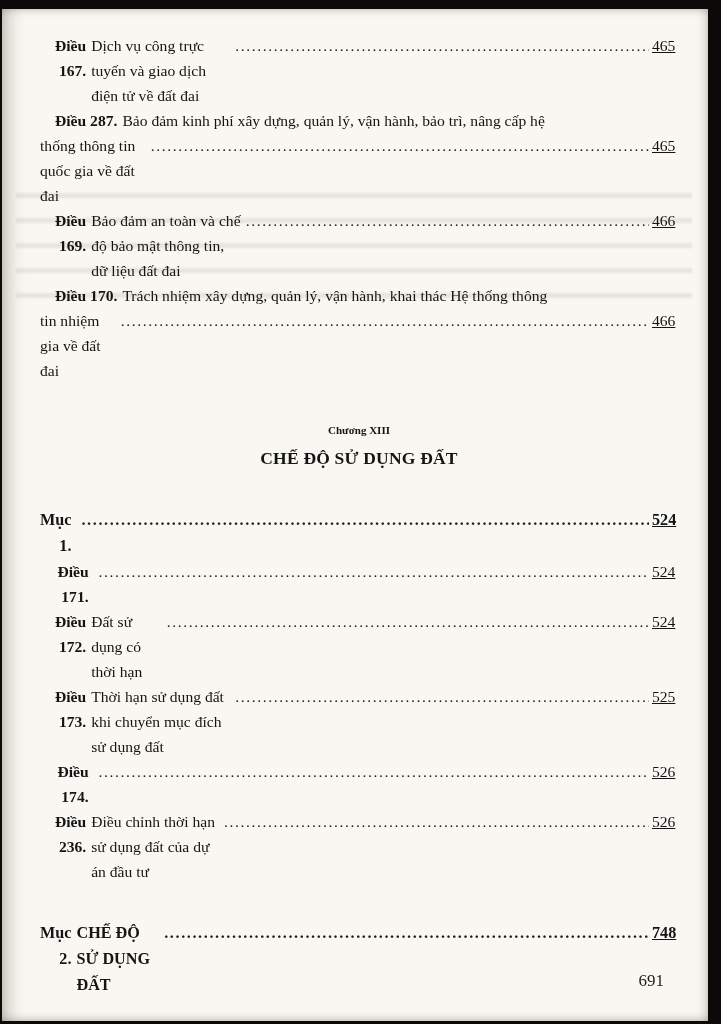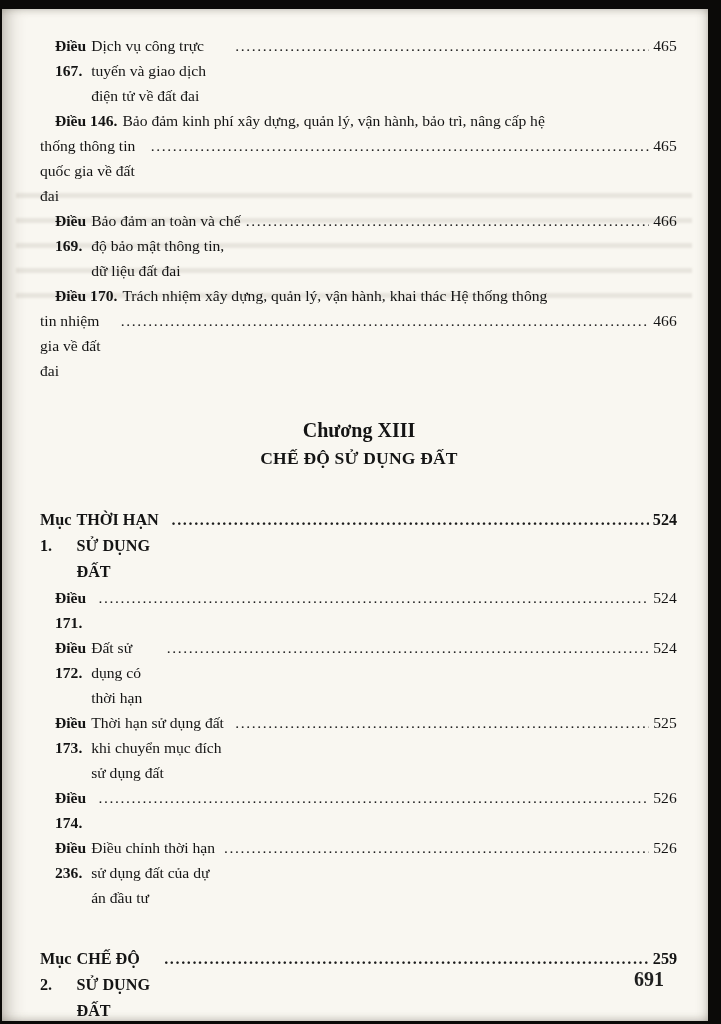--- a/index.html
+++ b/index.html
@@ -30,60 +30,60 @@
     background:repeating-linear-gradient(0deg,
       transparent 0 9px, rgba(110,100,82,.12) 9px 14px, transparent 14px 25px);
     filter:blur(1.2px);
     pointer-events:none;
   }
   .line{
     display:flex;align-items:baseline;
     font-size:15.6px;line-height:25px;
   }
   .line .txt{flex:0 1 auto;}
-  .line .lbl{font-weight:bold;margin-right:5px;}
+  .line .lbl{font-weight:bold;margin-right:5px;text-align:right;}
   .indent{padding-left:15px;}
   .leader{
     flex:1 1 auto;overflow:hidden;white-space:nowrap;
     margin:0 3px 0 5px;color:#1c1c1c;
   }
   .leader::after{
     content:"..........................................................................................................................................................................................";
     letter-spacing:1.6px;
   }
-  .pg{flex:0 0 auto;min-width:26px;text-align:center;}
+  .pg{flex:0 0 auto;min-width:26px;text-align:left;text-decoration:underline;}
   .chapter{text-align:center;margin:36px 0 10px;}
-  .kicker{font-weight:bold;font-size:20px;line-height:22px;}
+  .kicker{font-weight:bold;font-size:11px;line-height:22px;}
   .ctitle{font-weight:bold;font-size:17.5px;line-height:26px;margin-top:4px;letter-spacing:.2px;}
   .section{margin-top:12px;}
   .muc .line{font-weight:bold;font-size:16.2px;line-height:26px;margin-top:36px;}
   .folio{
     position:absolute;right:44px;bottom:30px;z-index:1;
-    font-size:20px;color:#1e1e1e;font-weight:bold;
+    font-size:17px;color:#1e1e1e;
   }
 </style>
 </head>
 <body>
 
 <div class="page">
   <div class="bleed"></div>
   <div class="content">
 
     <div id="top-entries">
         <div class="entry">
           <div class="line indent">
             <span class="lbl">Điều 167.</span>
             <span class="txt">Dịch vụ công trực tuyến và giao dịch điện tử về đất đai</span>
             <span class="leader"></span>
             <span class="pg">465</span>
           </div>
         </div>
         <div class="entry">
           <div class="line indent">
-            <span class="lbl">Điều 146.</span>
+            <span class="lbl">Điều 287.</span>
             <span class="txt">Bảo đảm kinh phí xây dựng, quản lý, vận hành, bảo trì, nâng cấp hệ</span>
           </div>
           <div class="line">
             <span class="txt">thống thông tin quốc gia về đất đai</span>
             <span class="leader"></span>
             <span class="pg">465</span>
           </div>
         </div>
         <div class="entry">
           <div class="line indent">
@@ -109,21 +109,20 @@
     <div class="chapter">
       <div class="kicker">Chương XIII</div>
       <div class="ctitle">CHẾ ĐỘ SỬ DỤNG ĐẤT</div>
     </div>
 
     <div id="sections">
         <div class="section">
           <div class="entry muc">
             <div class="line">
               <span class="lbl">Mục 1.</span>
-              <span class="txt">THỜI HẠN SỬ DỤNG ĐẤT</span>
               <span class="leader"></span>
               <span class="pg">524</span>
             </div>
           </div>
           <div class="entry">
             <div class="line indent">
               <span class="lbl">Điều 171.</span>
               <span class="leader"></span>
               <span class="pg">524</span>
             </div>
@@ -159,21 +158,21 @@
               <span class="pg">526</span>
             </div>
           </div>
         </div>
         <div class="section">
           <div class="entry muc">
             <div class="line">
               <span class="lbl">Mục 2.</span>
               <span class="txt">CHẾ ĐỘ SỬ DỤNG ĐẤT</span>
               <span class="leader"></span>
-              <span class="pg">259</span>
+              <span class="pg">748</span>
             </div>
           </div>
         </div>
       </div>
 
   </div>
   <div class="folio">691</div>
 </div>
 
 </body></html>

